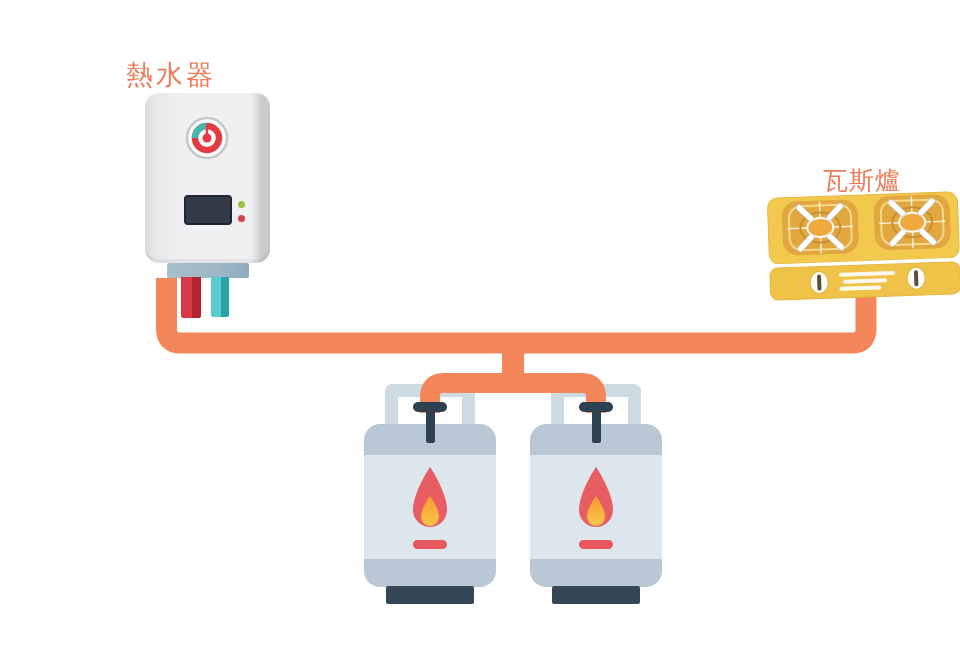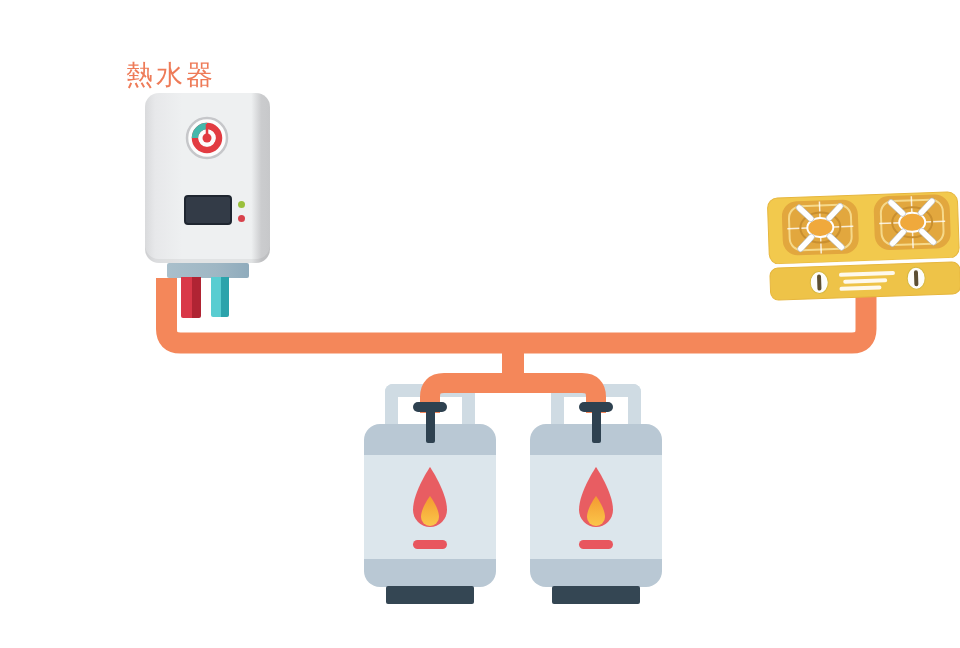--- a/index.html
+++ b/index.html
@@ -190,14 +190,15 @@
   </svg>
   <div id="dash-1" class="flame-dash"></div>
   <div id="dash-2" class="flame-dash"></div>
 
   <div id="valve-bar-1" class="valve-bar"></div>
   <div id="valve-stem-1" class="valve-stem"></div>
   <div id="valve-bar-2" class="valve-bar"></div>
   <div id="valve-stem-2" class="valve-stem"></div>
 
   <div id="label-heater" class="diagram-label">熱水器</div>
+  <div id="label-stove" class="diagram-label">瓦斯爐</div>
 
 </div>
 
 </body></html>

